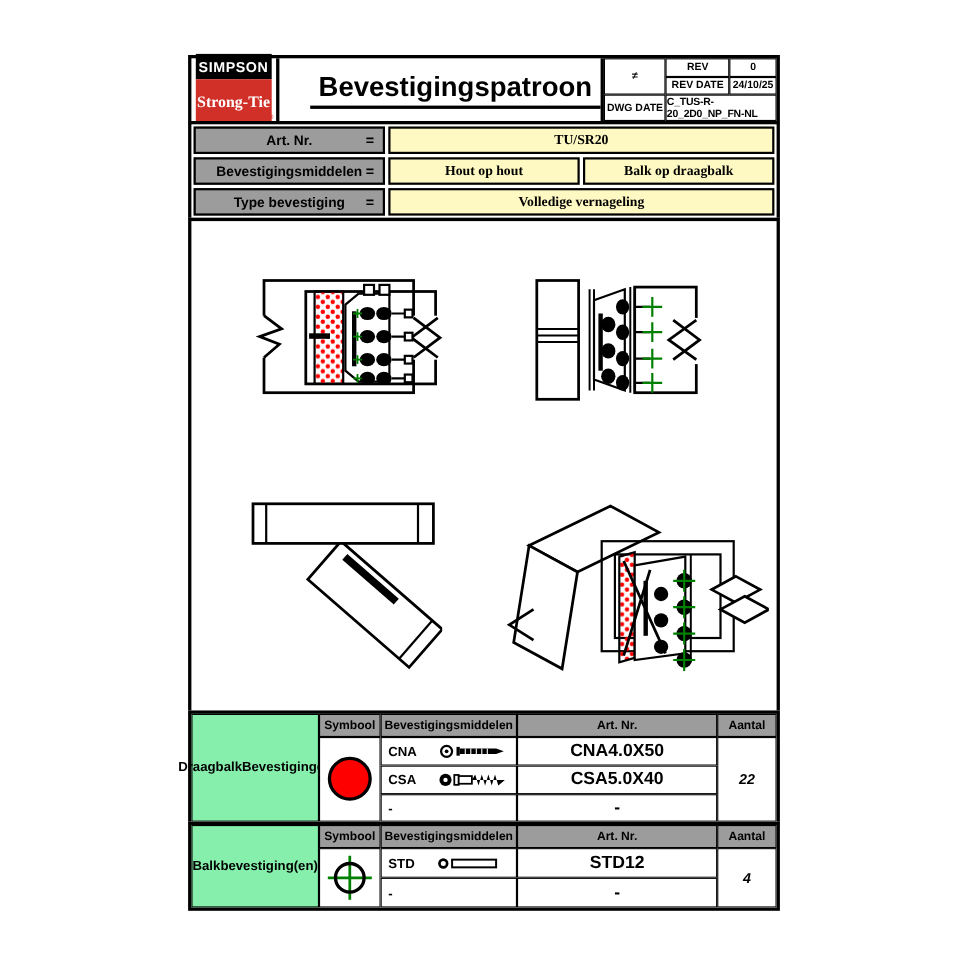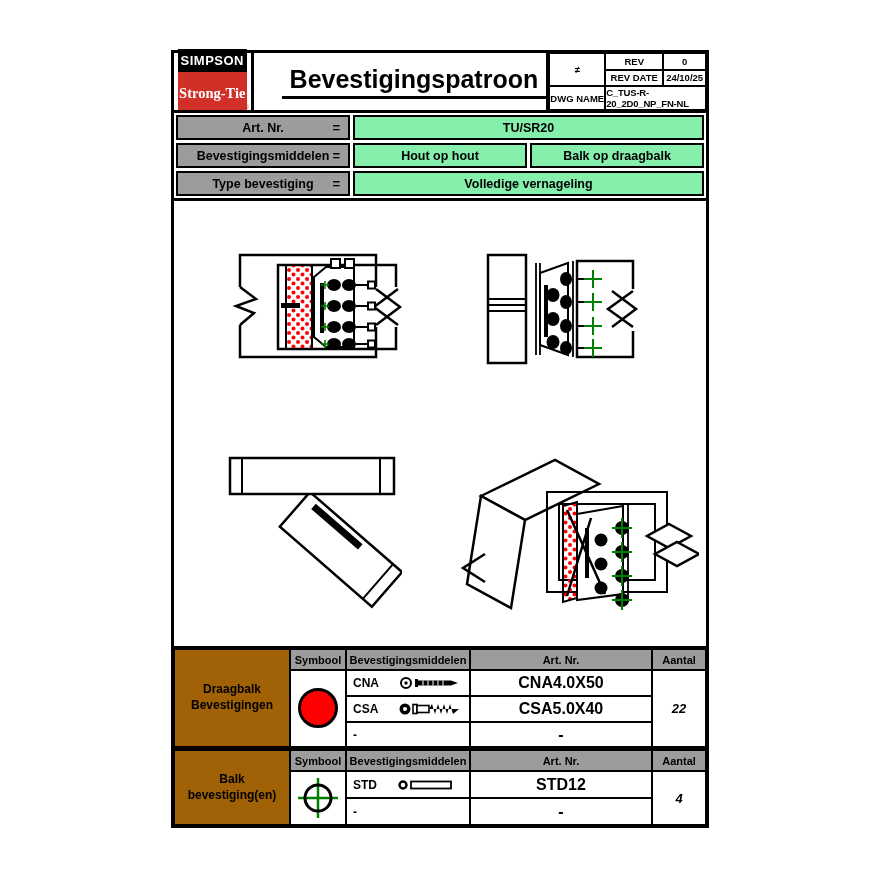--- a/index.html
+++ b/index.html
@@ -28,35 +28,35 @@
   .c-dwgval{grid-column:2/4;font-size:7.5px;letter-spacing:-.2px;}
 
   
   #info{top:110px;height:91px;padding:2px;display:flex;flex-direction:column;gap:3px;}
   .irow{flex:1;display:flex;gap:3px;}
   .ilabel{width:174px;background:#9c9c9c;border:2.5px solid #000;position:relative;
           display:flex;align-items:center;justify-content:center;font-weight:bold;
           font-size:12.5px;box-sizing:border-box;}
   .ieq{position:absolute;right:8px;font-size:13px;}
   .ivals{flex:1;display:flex;gap:3px;}
-  .ival{flex:1;border:2.5px solid #000;background:#86efac;display:flex;align-items:center;
-        justify-content:center;font-weight:bold;font-size:12.5px;box-sizing:border-box;}
+  .ival{flex:1;border:2.5px solid #000;background:#fef9c3;display:flex;align-items:center;
+        justify-content:center;font-weight:bold;font-size:12.5px;box-sizing:border-box;font-family:Liberation Serif, serif;}
 
   
   #canvas{top:198px;height:451px;position:absolute;}
   #canvas svg{position:absolute;}
 
   
   .ftable{display:grid;grid-template-columns:116px 56px 124px 182px 1fr;}
   #table1{top:646px;height:104px;grid-template-rows:21px 1fr 1fr .95fr;}
   #table2{top:747px;height:81px;grid-template-rows:21px 1fr 1fr;}
   .tcell{border:1.5px solid #000;box-sizing:border-box;display:flex;align-items:center;
          justify-content:center;font-weight:bold;background:#fff;}
   .thead{background:#9c9c9c;font-size:11px;}
-  .tgroup{grid-row:1/-1;grid-column:1;background:#a16207;flex-direction:column;
+  .tgroup{grid-row:1/-1;grid-column:1;background:#86efac;flex-direction:row;
           font-size:12px;line-height:1.3;text-align:center;}
   .tsym{grid-row:2/-1;grid-column:2;}
   .tqty{grid-row:2/-1;grid-column:5;font-size:13px;font-style:italic;}
   .tfast{justify-content:flex-start;padding-left:6px;gap:20px;font-size:12px;}
   .red-circle{width:34px;height:34px;border-radius:50%;background:#f00;border:3px solid #000;}
 </style>
 </head>
 <body>
 
 <div class="blk" id="header">
@@ -67,21 +67,21 @@
   </div>
   <div class="title-wrap">
     <span class="title">Bevestigingspatroon</span>
   </div>
   <div class="rev-grid">
     <div class="c-neq">≠</div>
     <div>REV</div>
     <div>0</div>
     <div>REV DATE</div>
     <div>24/10/25</div>
-    <div>DWG NAME</div>
+    <div>DWG DATE</div>
     <div class="c-dwgval">C_TUS-R-20_2D0_NP_FN-NL</div>
   </div>
 </div>
 
 <div class="blk" id="info">
   <div class="irow">
     <div class="ilabel">
         <span>Art. Nr.</span>
       <span class="ieq">=</span>
       </div>

